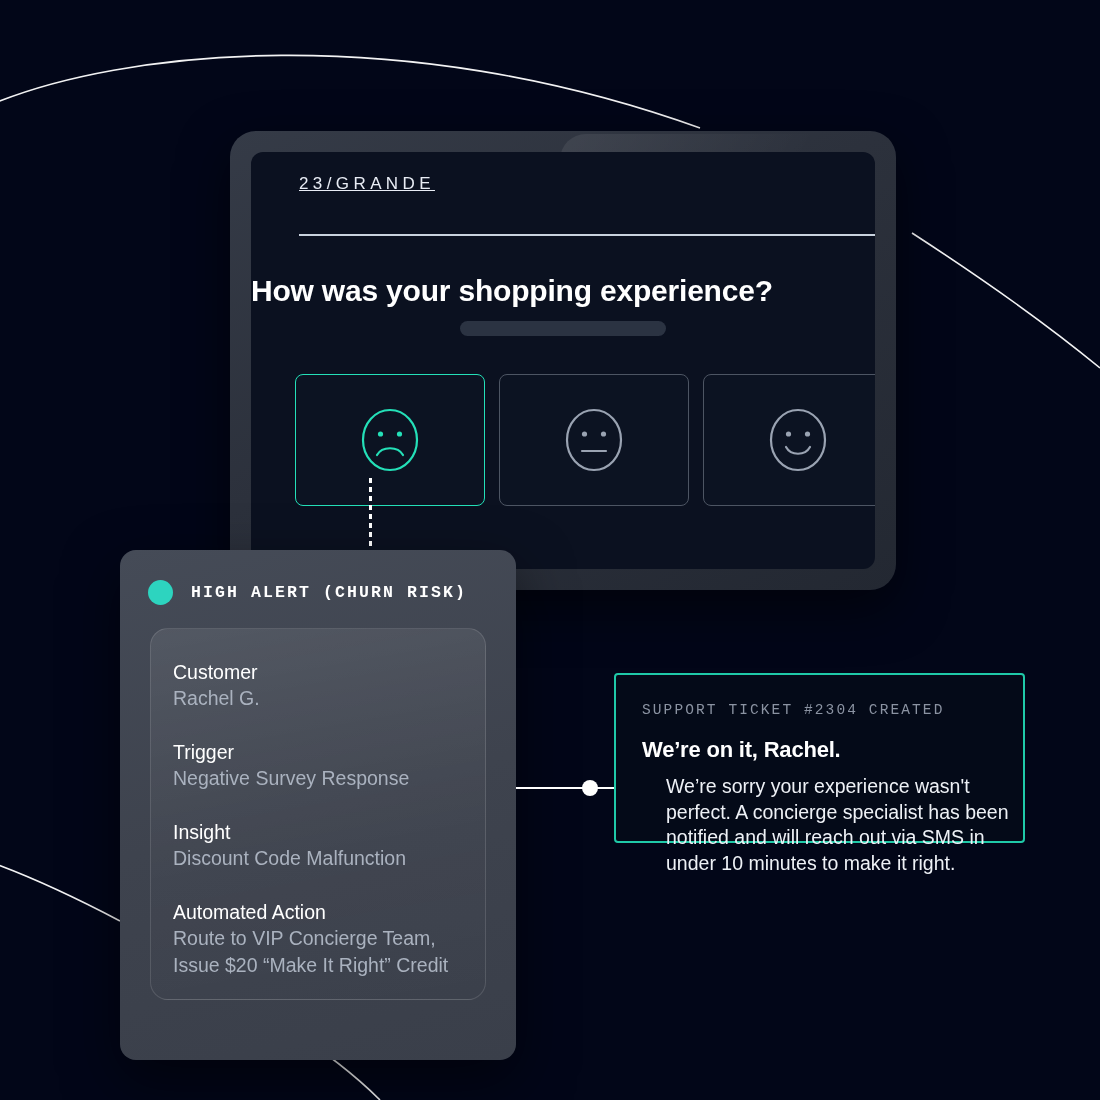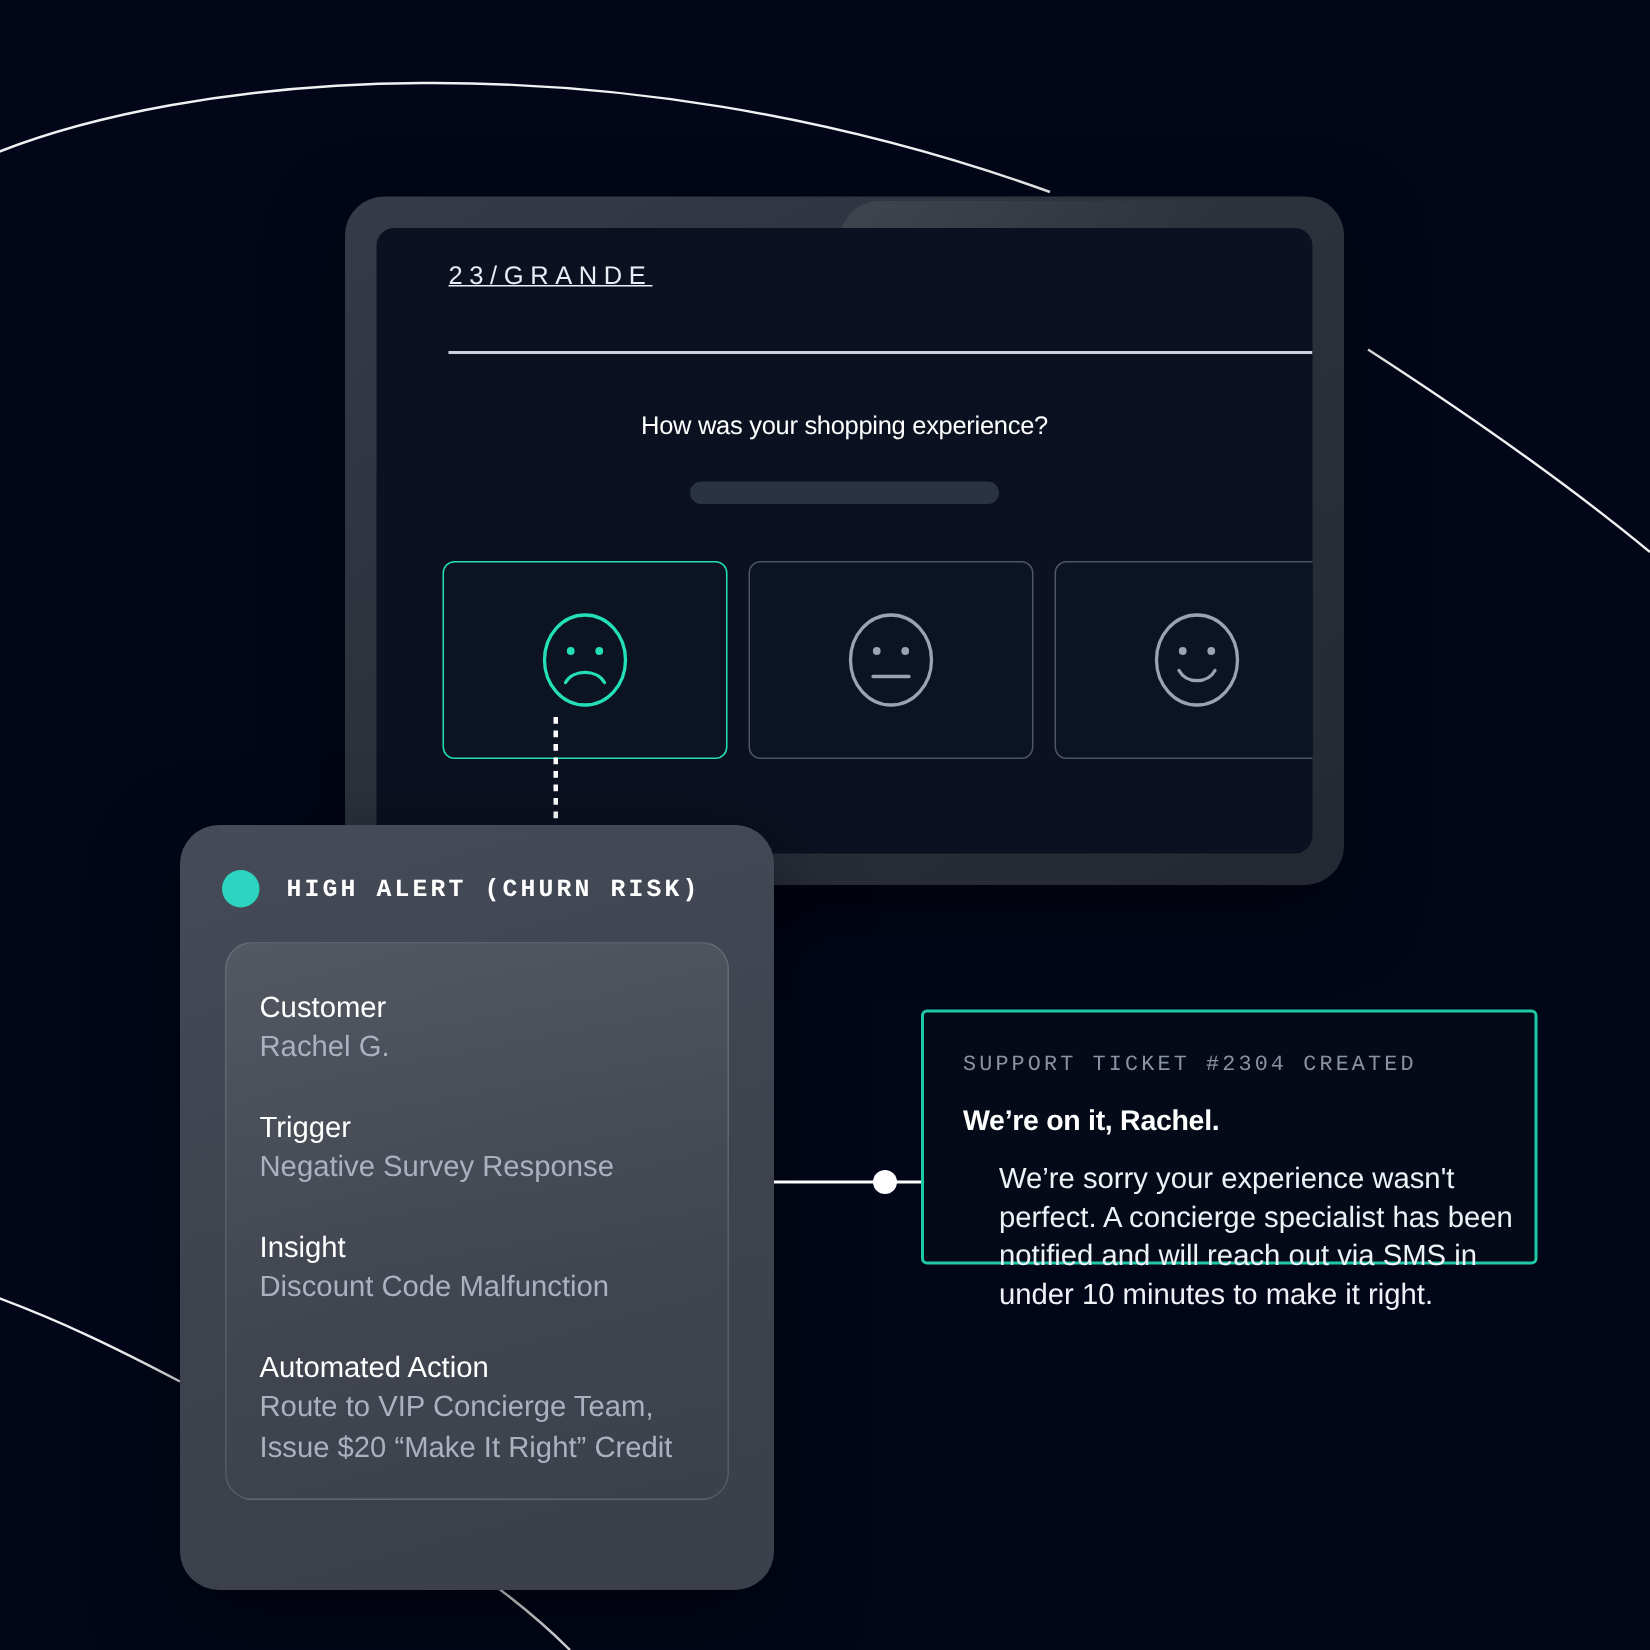--- a/index.html
+++ b/index.html
@@ -36,22 +36,22 @@
     position: absolute; left: 48px; top: 22px;
     color: #e9edf5; font-size: 17px; letter-spacing: 4.4px; font-weight: 400;
     white-space: nowrap;
     text-decoration: underline;
   }
   .brand-rule {
     position: absolute; left: 48px; top: 82px; width: 576px; height: 2px;
     background: #c9d2de;
   }
   .question {
-    position: absolute; left: 0; right: 0; top: 122px; text-align: center;
-    color: #ffffff; font-size: 17px; font-weight: 400; letter-spacing: -0.2px;
+    position: absolute; left: 0; right: 0; top: 122px; 
+    color: #ffffff; font-size: 30px; font-weight: 700; letter-spacing: -0.2px;
   }
   .progress-pill {
     position: absolute; left: 50%; transform: translateX(-50%); top: 169px;
     width: 206px; height: 15px; border-radius: 8px; background: #2b3342;
   }
   .faces { position: absolute; left: 44px; top: 222px; display: flex; gap: 14px; }
   .face-box {
     width: 190px; height: 132px; border-radius: 8px;
     border: 1.6px solid #4d5563; background: #0c1322;
     display: flex; align-items: center; justify-content: center;
@@ -62,21 +62,21 @@
   
   .dotted-drop {
     position: absolute; left: 369px; top: 478px; width: 3px; height: 74px;
     background-image: linear-gradient(#ffffff 52%, rgba(255,255,255,0) 0%);
     background-size: 3px 9px; background-repeat: repeat-y;
   }
 
   
   .alert-card {
     position: absolute; left: 120px; top: 550px; width: 396px; height: 510px;
-    border-radius: 26px;
+    border-radius: 16px;
     background: linear-gradient(165deg, #454b57 0%, #3e434e 50%, #3a3f4a 100%);
     box-shadow: 0 20px 55px rgba(0,0,0,0.5);
   }
   .alert-head {
     position: absolute; left: 28px; top: 30px; display: flex; align-items: center; gap: 18px;
   }
   .alert-dot { width: 25px; height: 25px; border-radius: 50%; background: #2dd4bf; flex: none; }
   .alert-title {
     color: #ffffff; font-size: 16.5px; letter-spacing: 2.1px; font-weight: 700;
     font-family: "Liberation Mono", "DejaVu Sans Mono", monospace; white-space: nowrap;
@@ -105,21 +105,21 @@
     position: absolute; left: 614px; top: 673px; width: 411px; height: 170px;
     border: 2px solid #1fc9a8; border-radius: 4px; background: #040a18;
   }
   .ticket-kicker {
     position: absolute; left: 26px; top: 27px;
     color: #8b93a2; font-size: 14.5px; letter-spacing: 2.1px;
     font-family: "Liberation Mono", "DejaVu Sans Mono", monospace; white-space: nowrap;
   }
   .ticket-head {
     position: absolute; left: 26px; top: 62px;
-    color: #ffffff; font-size: 19px; font-weight: 700; letter-spacing: -0.2px;
+    color: #ffffff; font-size: 22px; font-weight: 700; letter-spacing: -0.2px;
   }
   .ticket-body {
     position: absolute; left: 26px; top: 99px; width: 368px;
     color: #eef1f6; font-size: 19.5px; line-height: 1.31; font-weight: 400; margin-left: 24px;
   }
 </style>
 </head>
 <body>
 
 <div id="stage">

